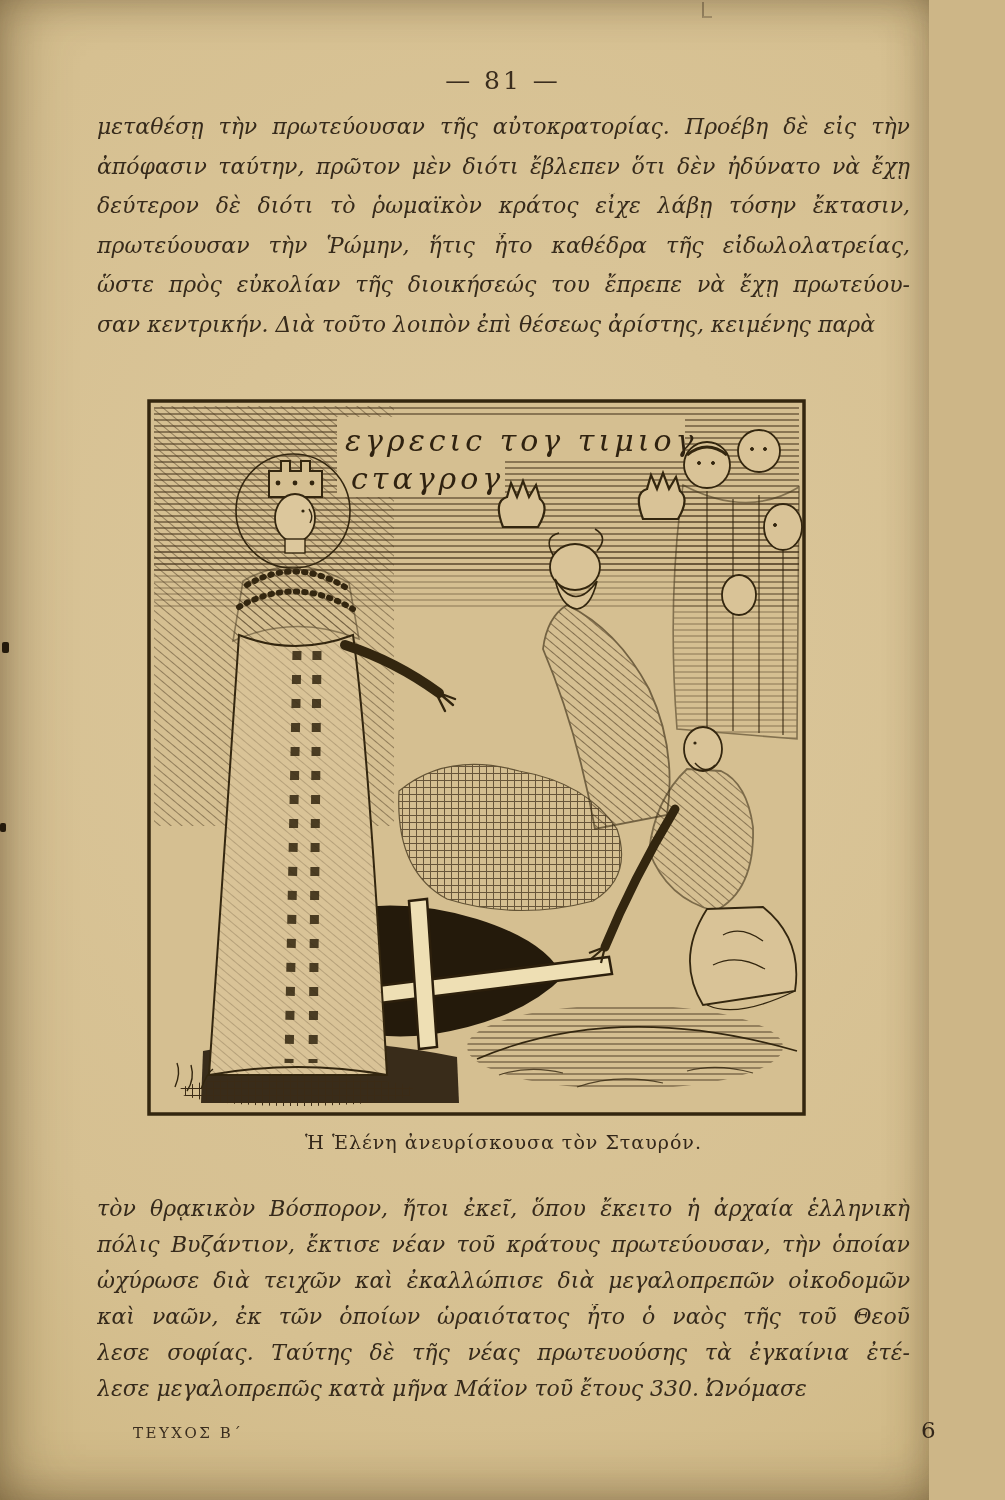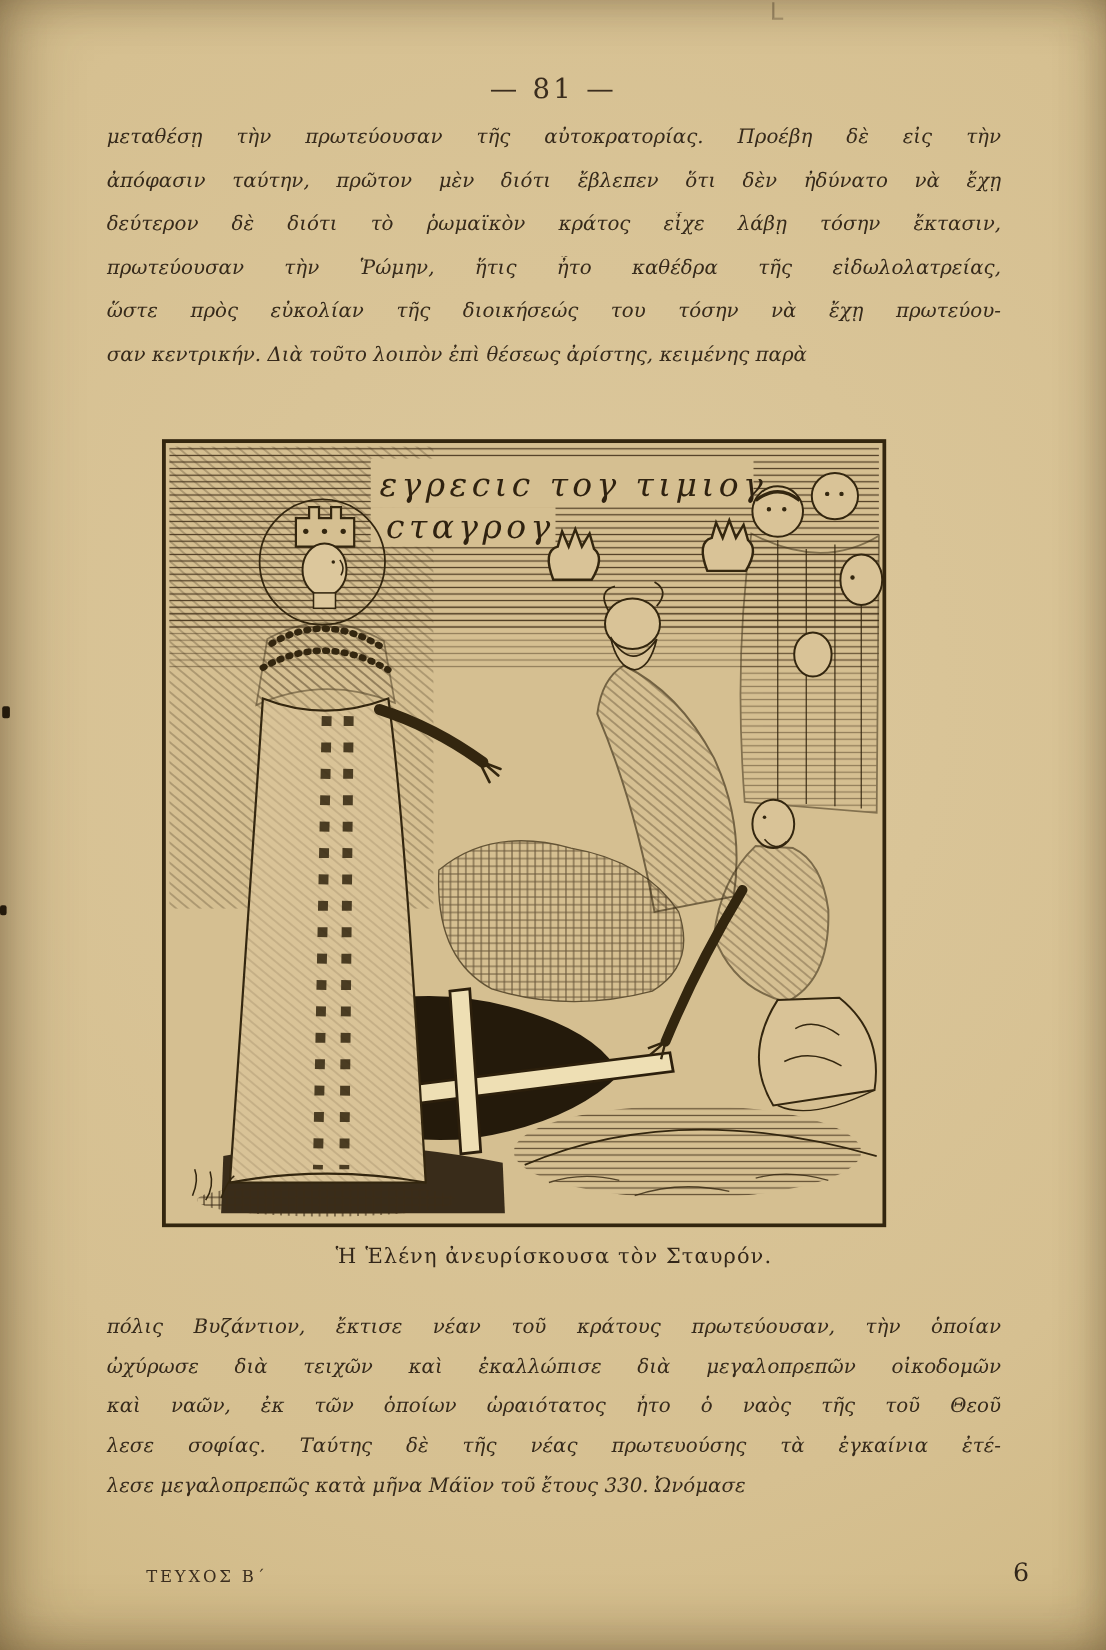--- a/index.html
+++ b/index.html
@@ -1,34 +1,34 @@
 <!DOCTYPE html>
 <html><head>
 <meta charset="utf-8">
 <style>
   * { margin:0; padding:0; box-sizing:border-box; }
   html, body { width:1005px; height:1500px; }
   body { font-family:"DejaVu Serif", serif; background:#cdb687; overflow:hidden; }
 
   .page {
-    position:relative; width:1005px; height:1500px;
+    position:relative; width:929px; height:1500px;
     background: radial-gradient(ellipse 120% 90% at 52% 42%, #dcc89d 0%, #d6c091 55%, #c9b178 100%);
     box-shadow: inset 30px 0 70px -28px rgba(74,53,24,.45),
                 inset -18px 0 50px -22px rgba(74,53,24,.30),
                 inset 0 -26px 60px -24px rgba(74,53,24,.35),
                 inset 0 18px 44px -20px rgba(74,53,24,.22);
     color:#33271a;
   }
 
   .header {
     position:absolute; top:66px; left:97px; width:812px; text-align:center;
     font-size:25px; letter-spacing:3px; color:#3a2d1e;
   }
 
-  .para { position:absolute; left:97px; width:813px; font-style:italic; font-size:18px; color:#362a1b; }
+  .para { position:absolute; left:97px; width:813px; font-style:italic; font-size:22px; color:#362a1b; }
   .para .line { text-align:justify; text-align-last:justify; overflow:hidden; }
   .para-top .line { height:39.5px; }
   .para-bottom .line { height:36px; }
   .para .line.last { text-align-last:left; }
 
   .engraving { position:absolute; left:147px; top:399px; width:659px; height:717px; }
   .inscr { font-family:"DejaVu Serif", serif; font-style:italic; font-size:30px; fill:#2f2210; letter-spacing:4px; }
 
   .caption {
     position:absolute; top:1131px; left:97px; width:813px; text-align:center;
@@ -53,21 +53,21 @@
 
 <div class="page">
 
   <div class="header">— 81 —</div>
 
   <div class="para para-top" style="top:114px;">
     <div class="line">μεταθέσῃ τὴν πρωτεύουσαν τῆς αὐτοκρατορίας. Προέβη δὲ εἰς τὴν</div>
     <div class="line">ἀπόφασιν ταύτην, πρῶτον μὲν διότι ἔβλεπεν ὅτι δὲν ἠδύνατο νὰ ἔχῃ</div>
     <div class="line">δεύτερον δὲ διότι τὸ ῥωμαϊκὸν κράτος εἶχε λάβῃ τόσην ἔκτασιν,</div>
     <div class="line">πρωτεύουσαν τὴν Ῥώμην, ἥτις ἦτο καθέδρα τῆς εἰδωλολατρείας,</div>
-    <div class="line">ὥστε πρὸς εὐκολίαν τῆς διοικήσεώς του τόσην νὰ ἔχῃ πρωτεύου-</div>
+    <div class="line">ὥστε πρὸς εὐκολίαν τῆς διοικήσεώς του ἔπρεπε νὰ ἔχῃ πρωτεύου-</div>
     <div class="line last">σαν κεντρικήν. Διὰ τοῦτο λοιπὸν ἐπὶ θέσεως ἀρίστης, κειμένης παρὰ</div>
   </div>
 
   <figure class="engraving">
     <svg viewBox="0 0 659 717" width="659" height="717">
       <defs>
         <pattern id="hl" width="6" height="6" patternUnits="userSpaceOnUse">
           <path d="M0 3 H6" stroke="#4a3820" stroke-width="1.1"></path>
         </pattern>
         <pattern id="dl" width="7" height="7" patternUnits="userSpaceOnUse" patternTransform="rotate(40)">
@@ -169,20 +169,21 @@
         <ellipse cx="150" cy="692" rx="118" ry="15" fill="url(#xh)"></ellipse>
       </g>
 
       <path d="M28 688 q6 -14 2 -24 M40 692 q8 -12 4 -26 M54 690 q6 -16 12 -20" stroke="#33260f" stroke-width="1.4" fill="none"></path>
     </svg>
   </figure>
 
   <div class="caption">Ἡ Ἑλένη ἀνευρίσκουσα τὸν Σταυρόν.</div>
 
   <div class="para para-bottom" style="top:1196px;">
+    <div class="line">τὸν θρᾳκικὸν Βόσπορον, ἤτοι ἐκεῖ, ὅπου ἔκειτο ἡ ἀρχαία ἑλληνικὴ</div>
     <div class="line">πόλις Βυζάντιον, ἔκτισε νέαν τοῦ κράτους πρωτεύουσαν, τὴν ὁποίαν</div>
     <div class="line">ὠχύρωσε διὰ τειχῶν καὶ ἐκαλλώπισε διὰ μεγαλοπρεπῶν οἰκοδομῶν</div>
     <div class="line">καὶ ναῶν, ἐκ τῶν ὁποίων ὡραιότατος ἦτο ὁ ναὸς τῆς τοῦ Θεοῦ</div>
     <div class="line">λεσε σοφίας. Ταύτης δὲ τῆς νέας πρωτευούσης τὰ ἐγκαίνια ἐτέ-</div>
     <div class="line last">λεσε μεγαλοπρεπῶς κατὰ μῆνα Μάϊον τοῦ ἔτους 330. Ὠνόμασε</div>
   </div>
 
   <div class="footer-volume">ΤΕΥΧΟΣ Β´</div>
   <div class="footer-signature">6</div>
 

